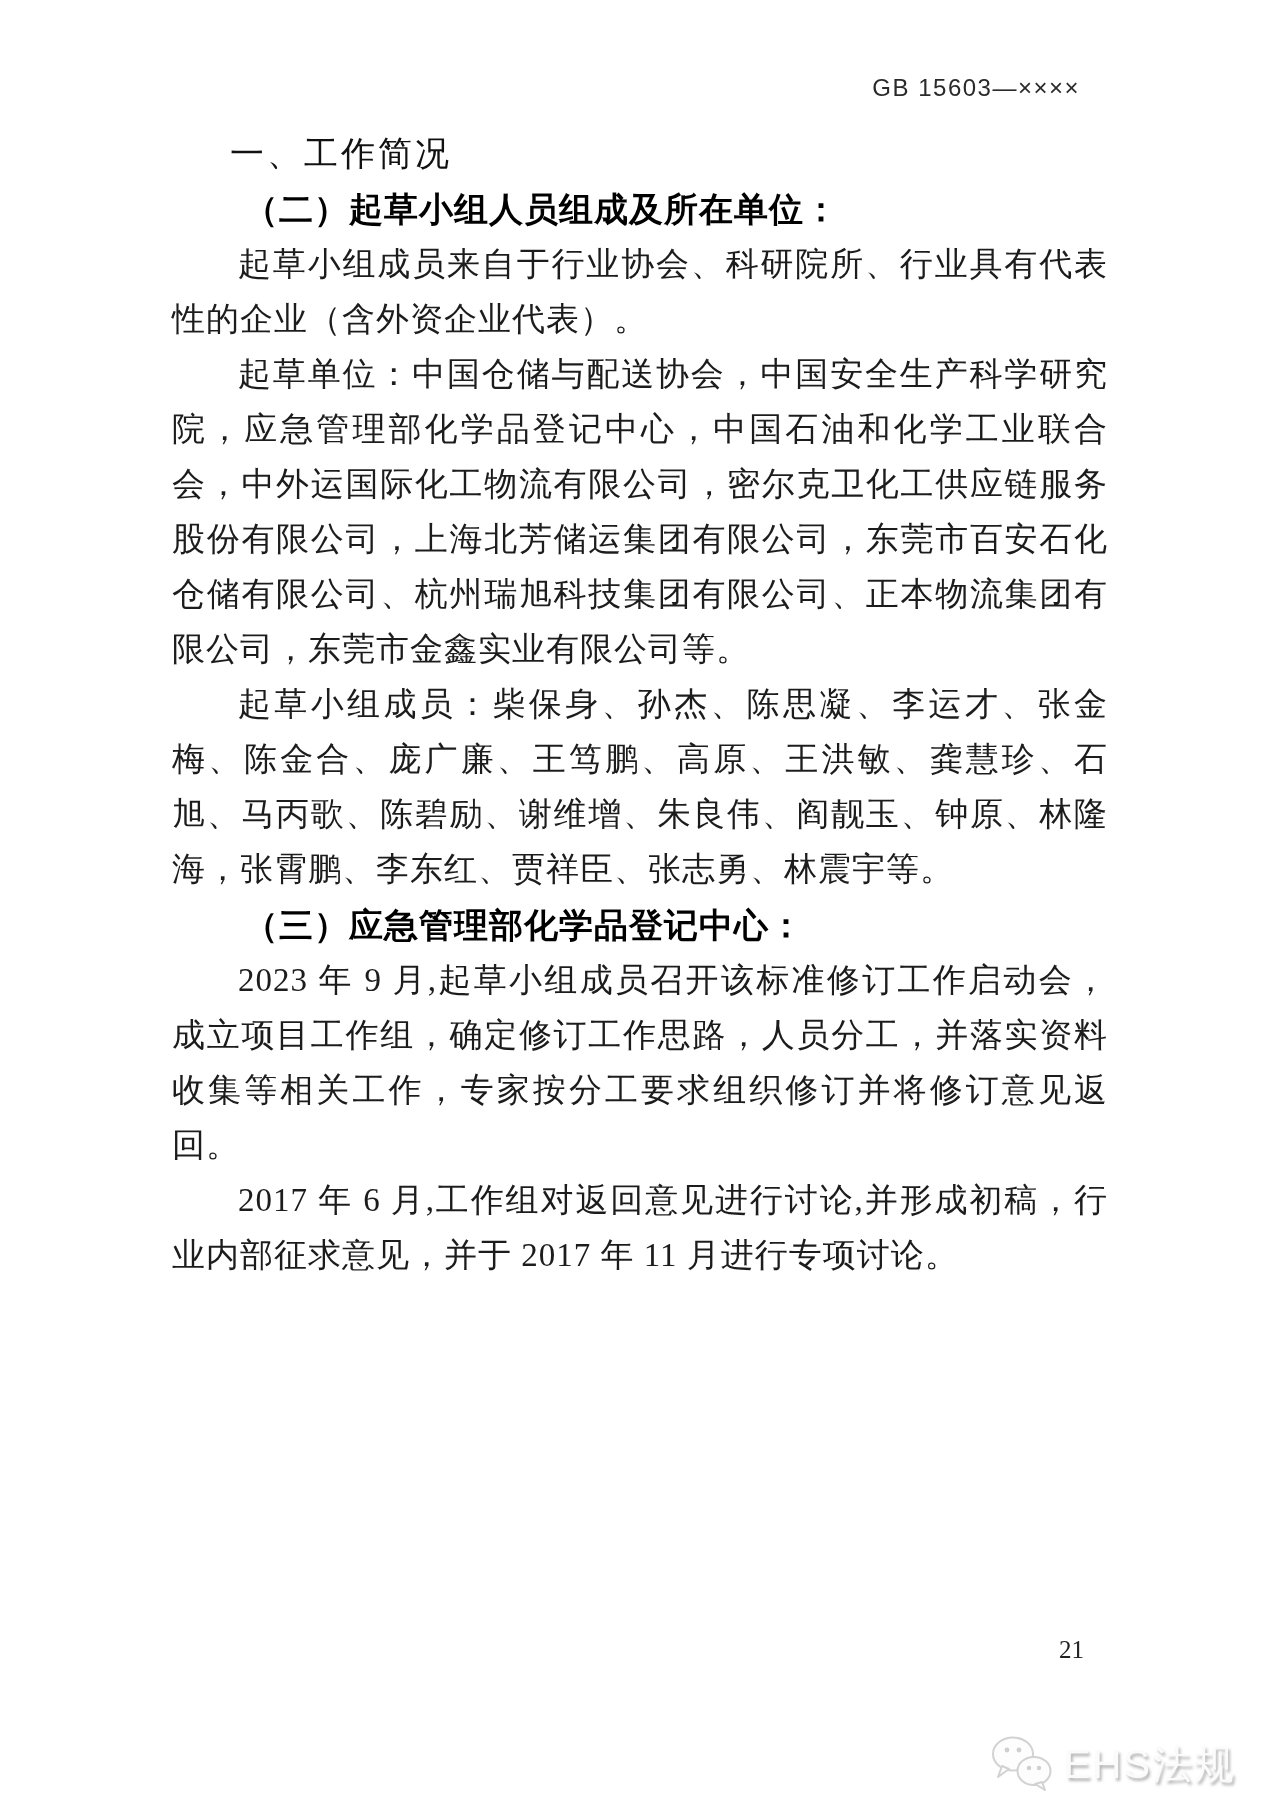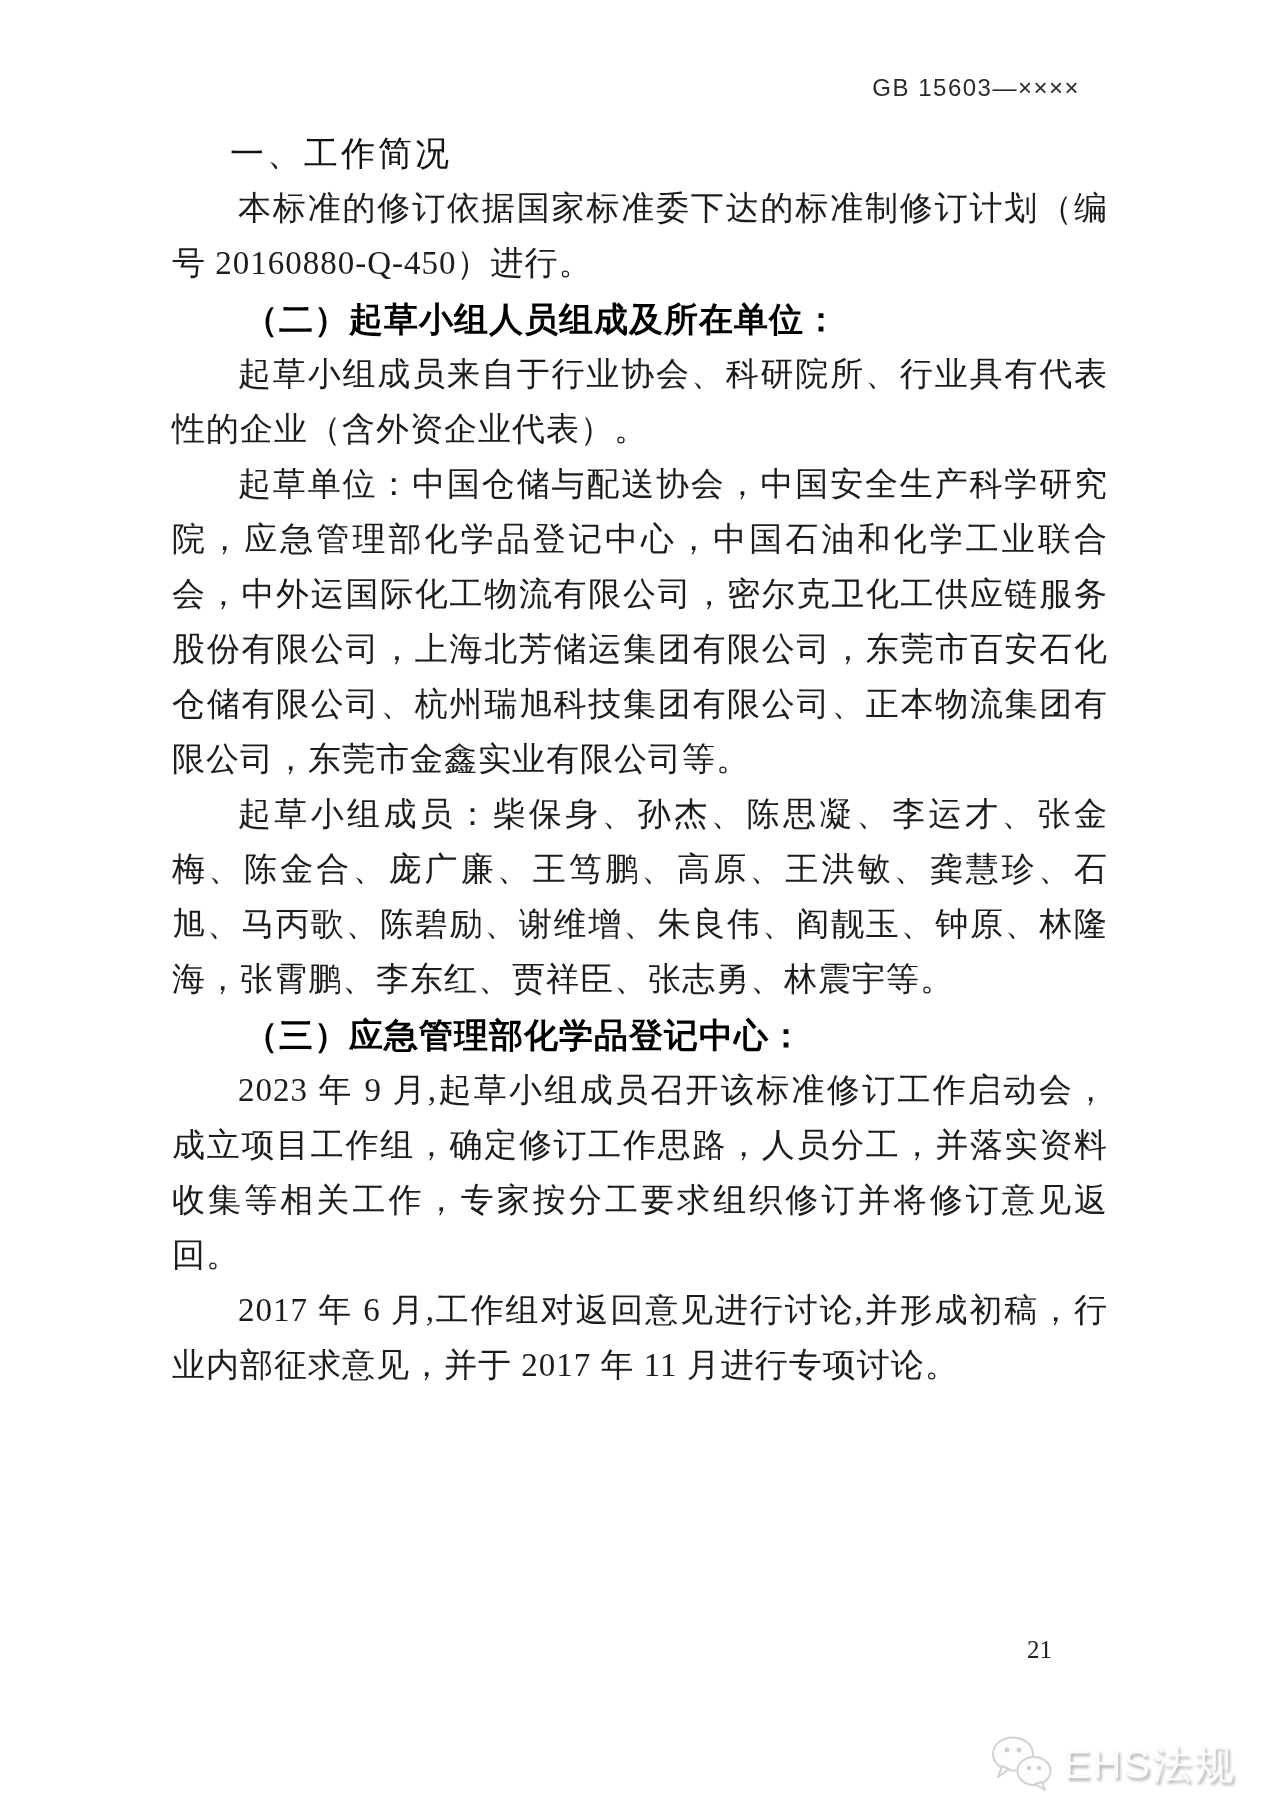--- a/index.html
+++ b/index.html
@@ -54,21 +54,21 @@
     line-height: 55px;
     margin: 0;
     text-indent: 2em;
     text-align: justify;
     letter-spacing: 1px;
     color: #1c1c1c;
   }
   .page-number {
     position: absolute;
     top: 1636px;
-    right: 228px;
+    right: 196px;
     font-size: 25px;
     color: #222;
   }
   .watermark {
     position: absolute;
     right: 44px;
     bottom: 16px;
     display: flex;
     align-items: center;
     gap: 10px;
@@ -88,21 +88,20 @@
 
 <div class="page">
 
   <div class="doc-header">GB 15603—××××</div>
 
   <div class="content">
 
     <p class="h1">一、工作简况</p>
 
 
-    <p class="para">本标准的修订依据国家标准委下达的标准制修订计划（编号 20160880-Q-450）进行。</p>
 
     <p class="h2">（二）起草小组人员组成及所在单位：</p>
 
     <p class="para">起草小组成员来自于行业协会、科研院所、行业具有代表性的企业（含外资企业代表）。</p>
 
     <p class="para">起草单位：中国仓储与配送协会，中国安全生产科学研究院，应急管理部化学品登记中心，中国石油和化学工业联合会，中外运国际化工物流有限公司，密尔克卫化工供应链服务股份有限公司，上海北芳储运集团有限公司，东莞市百安石化仓储有限公司、杭州瑞旭科技集团有限公司、正本物流集团有限公司，东莞市金鑫实业有限公司等。</p>
 
     <p class="para">起草小组成员：柴保身、孙杰、陈思凝、李运才、张金梅、陈金合、庞广廉、王笃鹏、高原、王洪敏、龚慧珍、石旭、马丙歌、陈碧励、谢维增、朱良伟、阎靓玉、钟原、林隆海，张霄鹏、李东红、贾祥臣、张志勇、林震宇等。</p>
 
     <p class="h2">（三）应急管理部化学品登记中心：</p>

